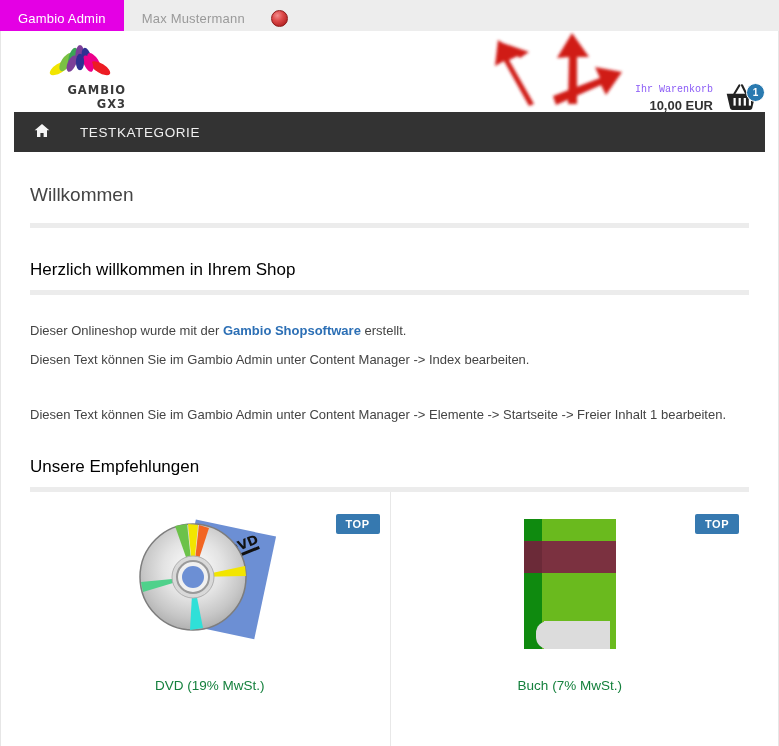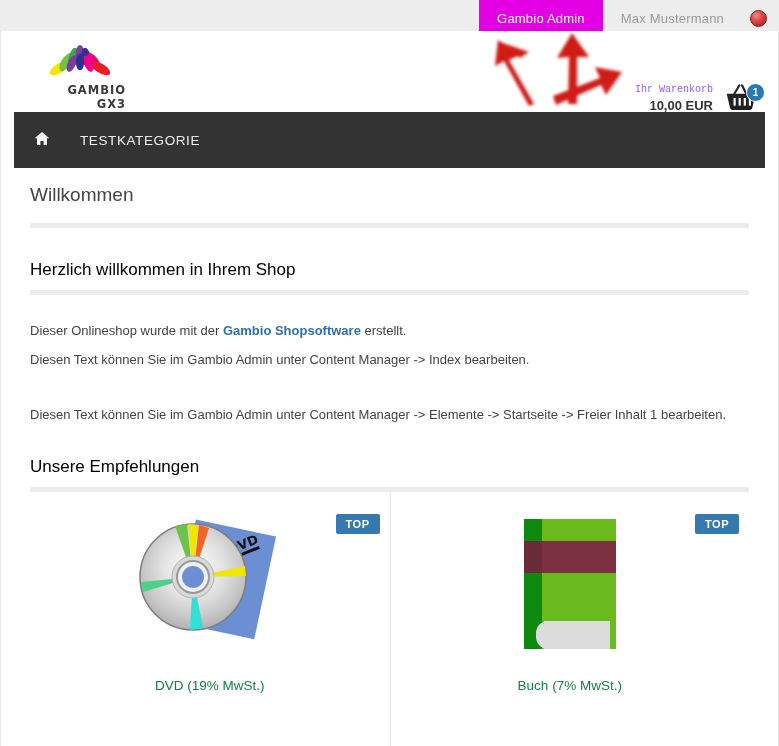--- a/index.html
+++ b/index.html
@@ -20,21 +20,21 @@
   
   .topbar {
     position: absolute;
     left: 0; top: 0;
     width: 779px;
     height: 38px;
     background: #ededed;
     border-bottom: 1px solid #e0e0e0;
     box-sizing: border-box;
     display: flex;
-    justify-content: flex-end;
+    justify-content: flex-start;
     align-items: stretch;
   }
   .topbar-item {
     display: flex;
     align-items: center;
     padding: 0 18px;
     font-size: 13px;
     color: #9a9a9a;
     letter-spacing: .2px;
     white-space: nowrap;
@@ -163,21 +163,21 @@
     justify-content: center;
     border: 1.5px solid #ffffff;
     box-sizing: content-box;
   }
 
   
   .navbar {
     position: absolute;
     left: 14px; top: 112px;
     width: 751px;
-    height: 56px;
+    height: 40px;
     background: #333333;
     display: flex;
     align-items: center;
   }
   .nav-home {
     padding: 0 14px 0 20px;
     display: flex;
     align-items: center;
     cursor: pointer;
   }

